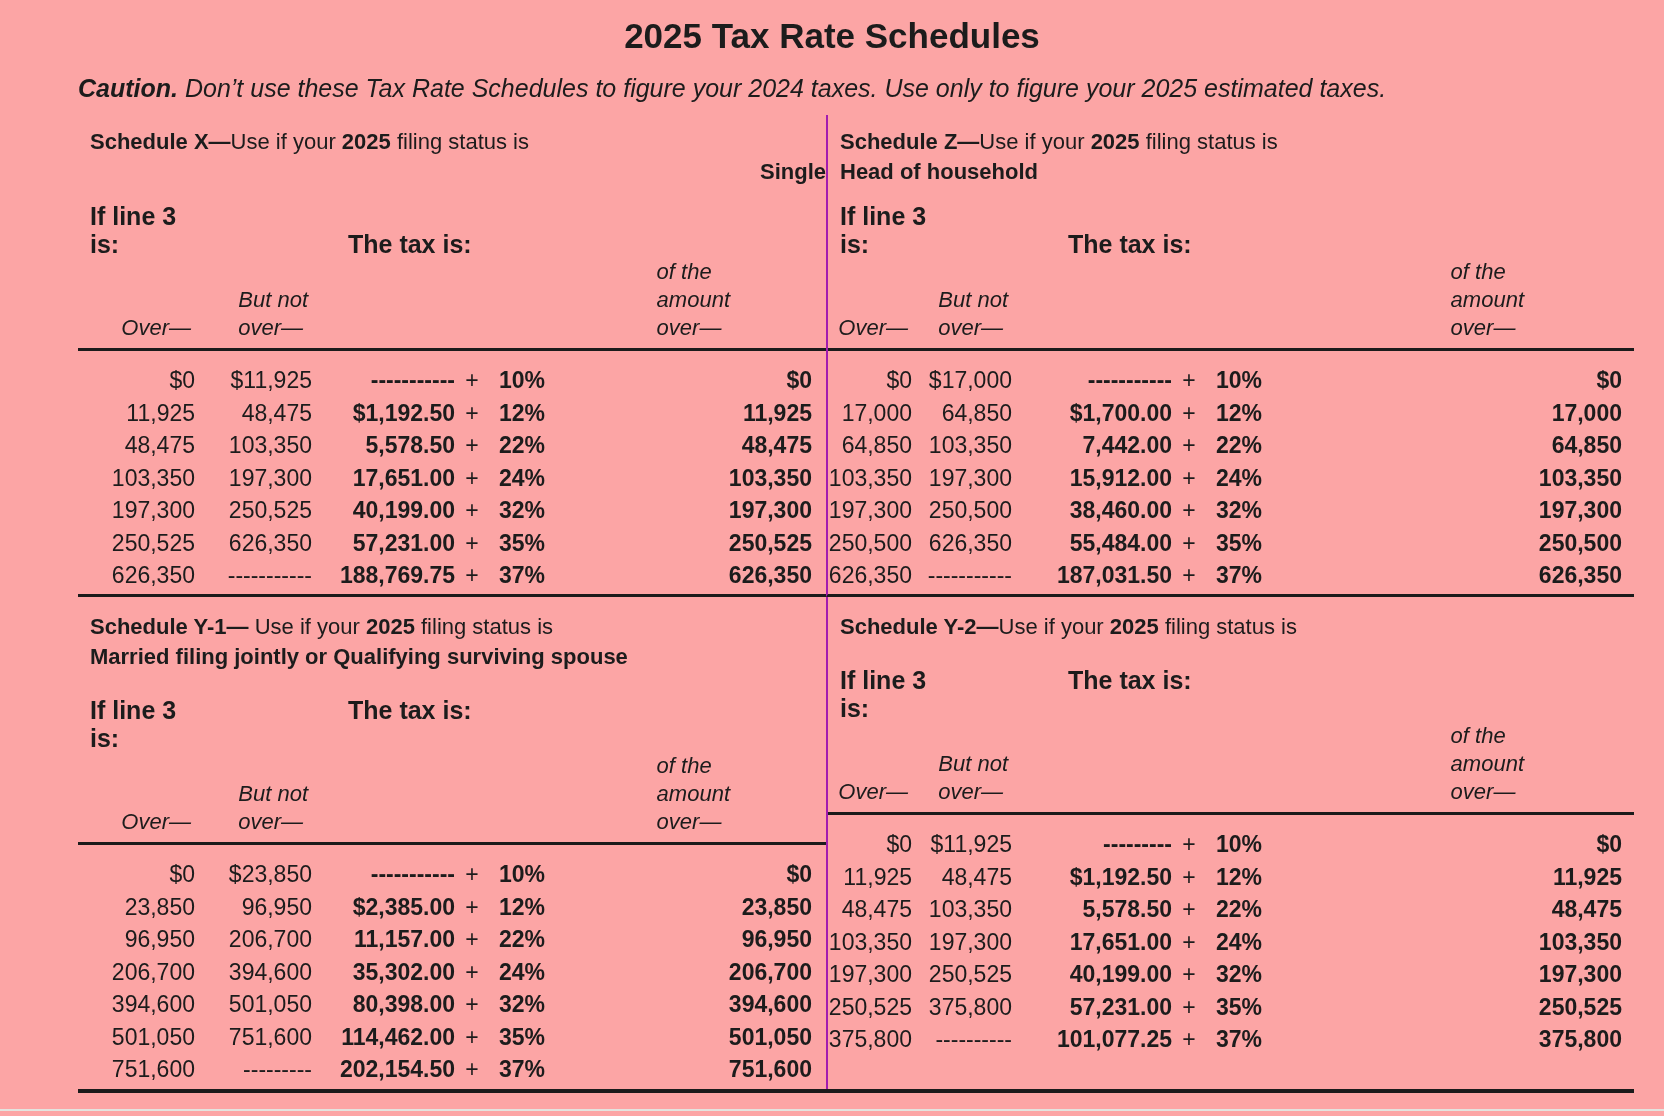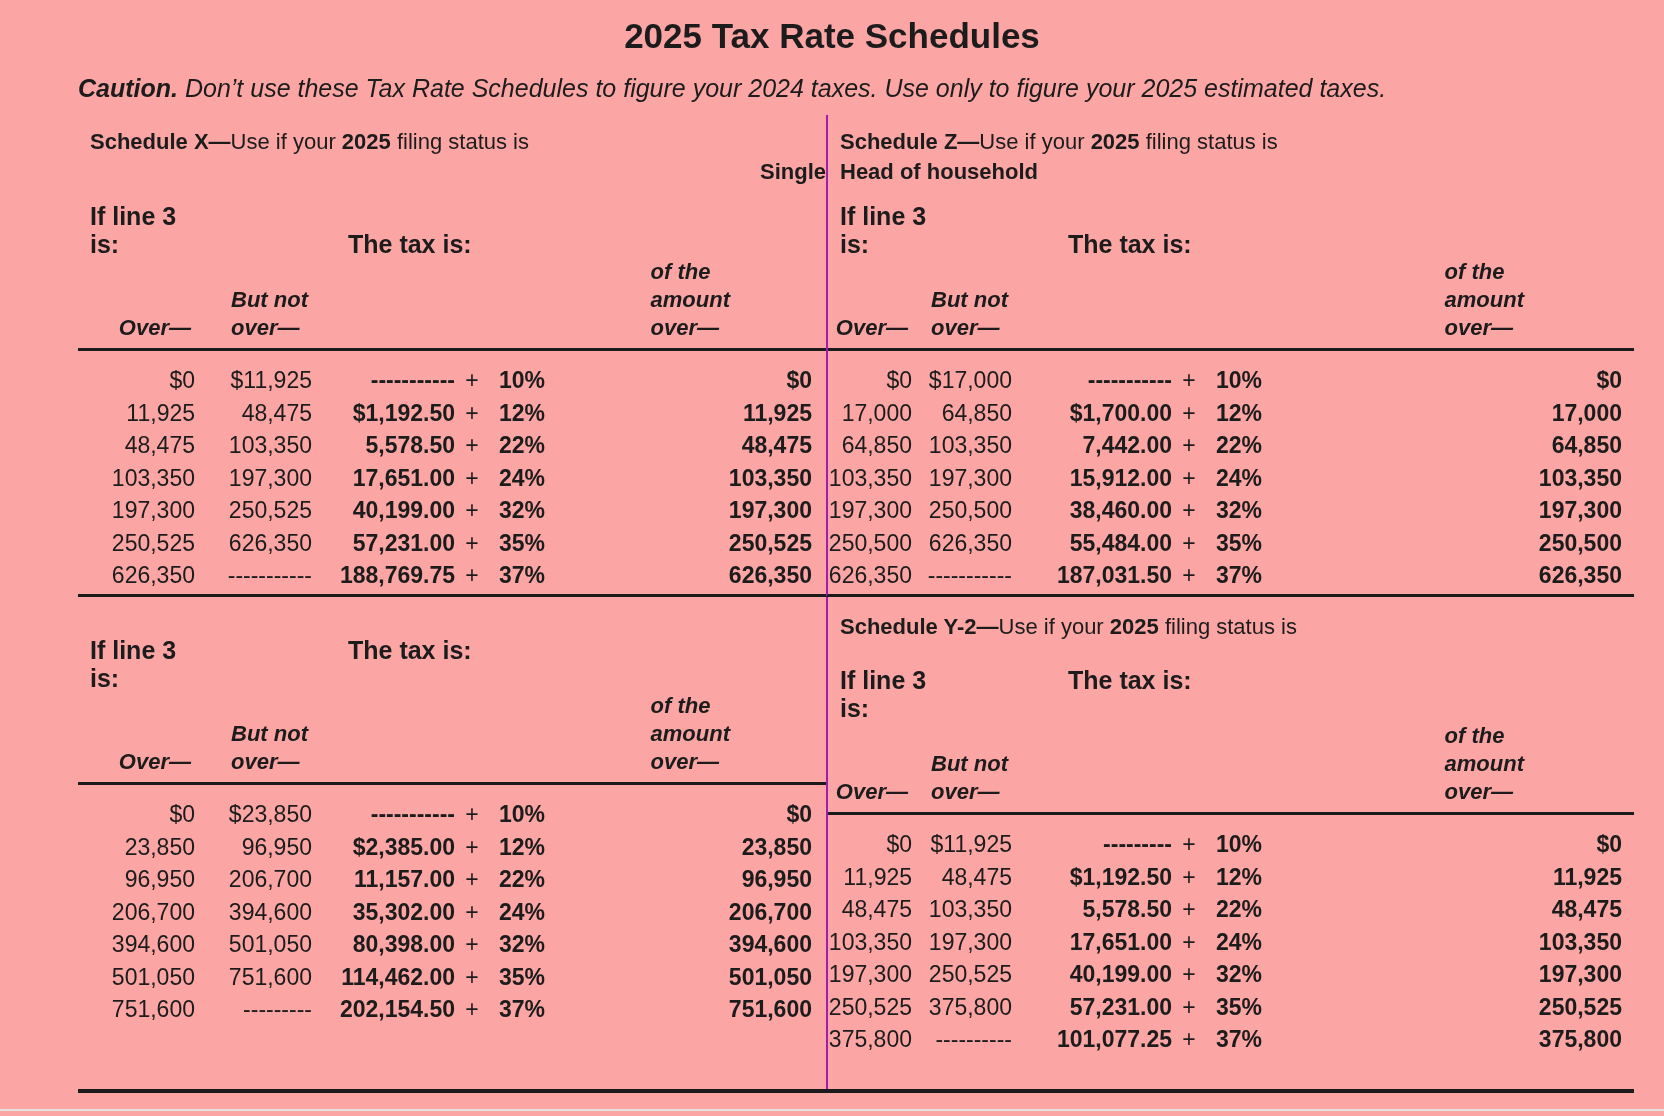--- a/index.html
+++ b/index.html
@@ -26,21 +26,21 @@
   .panel.bottom .ifline .taxis{top:0;}
   .panel.left .ifline .taxis{left:258px;}
   .panel.right .ifline .taxis{left:228px;}
   
   table.brackets{width:100%;border-collapse:collapse;table-layout:fixed;}
   .panel.left col.c1{width:117px}.panel.left col.c2{width:117px}.panel.left col.c3{width:143px}
   .panel.left col.c4{width:34px}.panel.left col.c5{width:62px}.panel.left col.c6{width:275px}
   .panel.right col.c1{width:84px}.panel.right col.c2{width:100px}.panel.right col.c3{width:160px}
   .panel.right col.c4{width:34px}.panel.right col.c5{width:62px}.panel.right col.c6{width:368px}
   thead tr{border-bottom:3px solid #1b1b1b;}
-  thead th{vertical-align:bottom;font-style:italic;font-weight:bold;font-size:22px;
+  thead th{vertical-align:bottom;font-style:italic;font-weight:normal;font-size:22px;
            line-height:28px;padding:0 4px 6px 0;}
   th.c1,th.c2,th.c6{text-align:right;}
   th.c2 span,th.c6 span{display:inline-block;text-align:left;}
   .panel.left  th.c6{padding-right:96px;}
   .panel.right th.c6{padding-right:112px;}
   tbody td{font-size:23px;height:32.5px;line-height:32.5px;padding:0;white-space:nowrap;}
   tbody tr:first-child td{padding-top:13px;}
   td.c1,td.c2{text-align:right;}
   td.c3{text-align:right;font-weight:bold;}
   td.c4{text-align:center;}
@@ -232,20 +232,23 @@
               <td class="c4">+</td>
               <td class="c5">37%</td>
               <td class="c6">626,350</td>
             </tr>
           </tbody>
       </table>
     </section>
 
     <section class="panel left bottom">
       <div class="head">
+        <div class="sched-title"><span class="b">Schedule Y-1— </span><span>Use if your </span><span class="b">2025</span><span> filing status is</span>
+          <div style="font-weight:bold">Married filing jointly or Qualifying surviving spouse</div>
+        </div>
         <div class="ifline">
           <div><span>If line 3</span><br><span>is:</span></div>
           <div class="taxis">The tax is:</div>
         </div>
       </div>
       <table class="brackets">
         <colgroup>
             <col class="c1">
             <col class="c2">
             <col class="c3">

